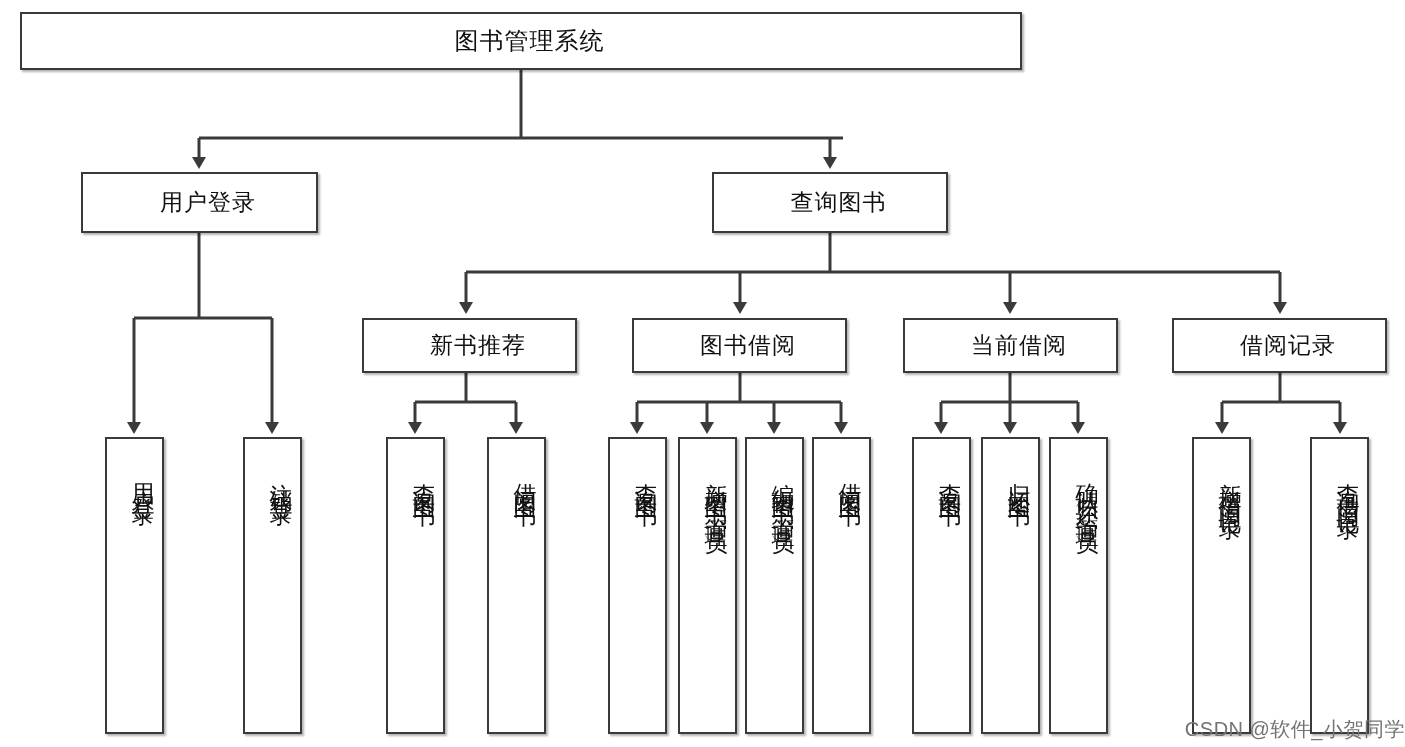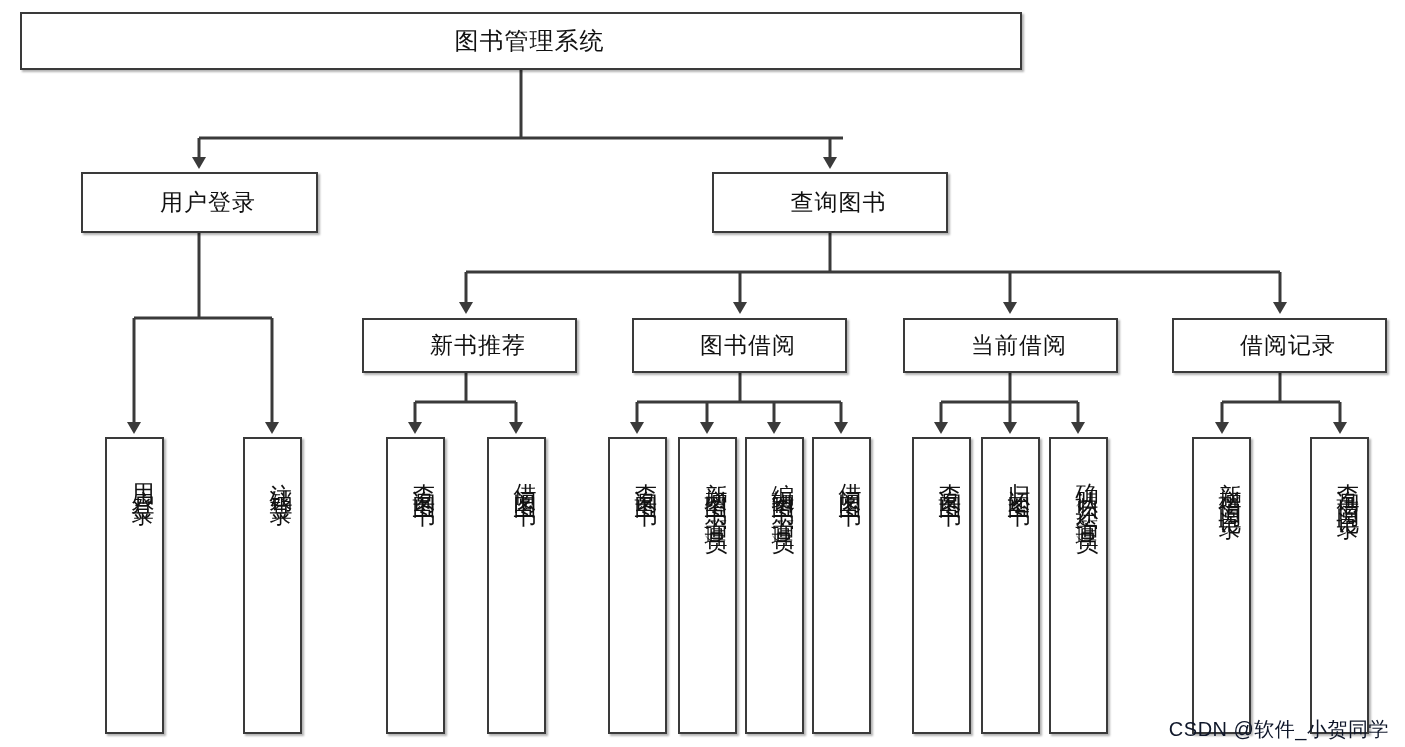--- a/index.html
+++ b/index.html
@@ -28,22 +28,22 @@
   }
   .node.leaf .label{
     writing-mode:vertical-rl;
     text-orientation:upright;
     font-size:23px;
     letter-spacing:7px;
     line-height:1;
     white-space:pre;
   }
   .watermark{
-    position:absolute;right:16px;bottom:4px;
-    font-size:20px;color:#0f172a;letter-spacing:0.5px;
+    position:absolute;right:0;bottom:4px;
+    font-size:20px;color:#737373;letter-spacing:0.5px;
     white-space:nowrap;pointer-events:none;
   }
 </style>
 </head>
 <body>
 
 <div id="canvas">
 
   <svg id="connectors" viewBox="0 0 1405 747" xmlns="http://www.w3.org/2000/svg">
     <defs>

